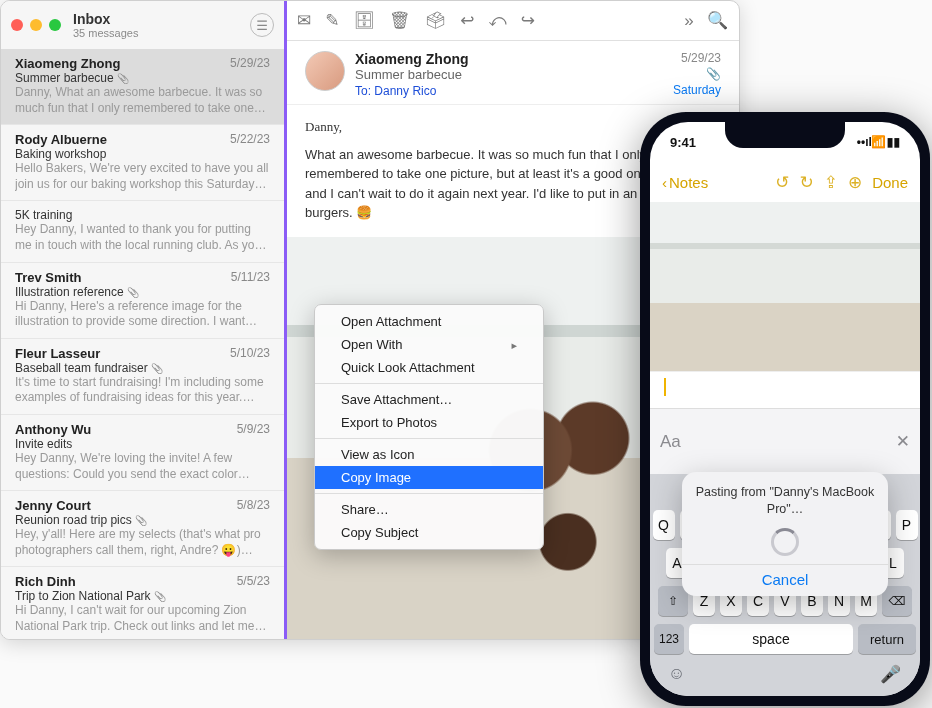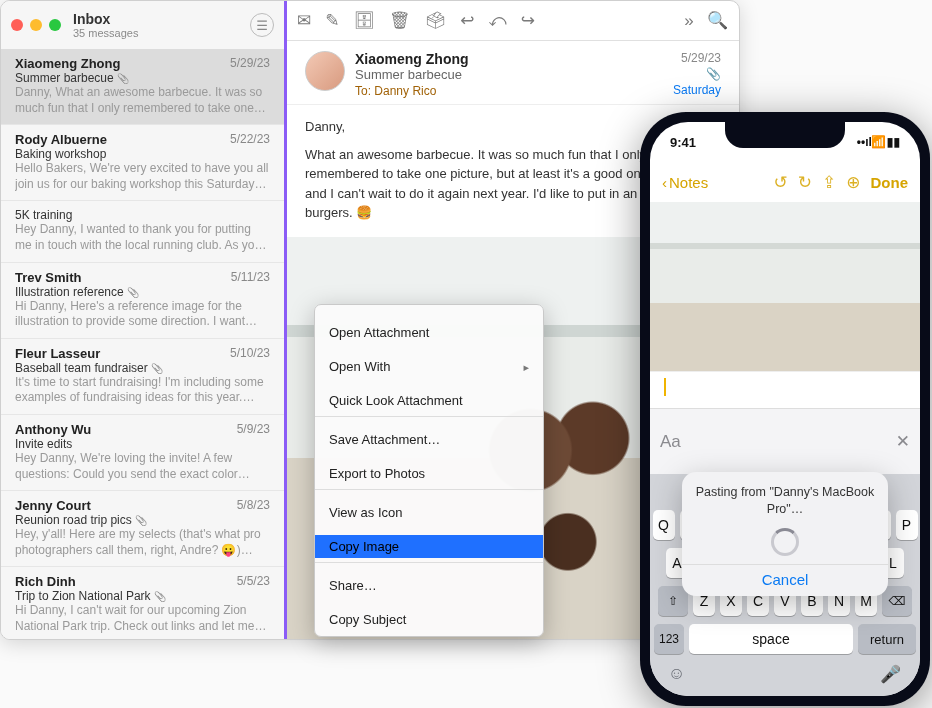--- a/index.html
+++ b/index.html
@@ -32,52 +32,52 @@
   .pane { flex:1; display:flex; flex-direction:column; }
   .toolbar { height:40px; border-bottom:1px solid #e0e0e0; display:flex; align-items:center; gap:14px; padding:0 10px; color:#7a7a7a; font-size:17px; }
   .toolbar .sp { flex:1; }
   .tb-ic { cursor:pointer; }
 
   .msg-head { padding: 10px 18px 6px 18px; display:flex; gap:10px; border-bottom:1px solid #eee;}
   .avatar { width:40px;height:40px;border-radius:50%;background:linear-gradient(135deg,#f3c9b5,#d89a7f);border:1px solid #ccc;}
   .mh-col { flex:1; }
   .mh-from { font-size:14px; font-weight:600; color:#222;}
   .mh-subj { font-size:13px; color:#666;}
-  .mh-to { font-size:12px; color:#a16207; margin-top:2px;}
+  .mh-to { font-size:12px; color:#1d4ed8; margin-top:2px;}
   .mh-right { text-align:right; font-size:12px;}
   .mh-right .dt{color:#888;}
   .mh-right .clp{color:#888;margin-top:2px;}
   .mh-right .det{color:#0a7af3;margin-top:2px;cursor:pointer;}
 
   .body-area { flex:1; overflow:hidden; position:relative; }
   .body-text { padding: 12px 18px 10px 18px; font-size:13px; color:#333; line-height:1.5;}
   .attach-img { position:absolute; left:0; right:0; bottom:0; top:132px; }
   .kitchen { width:100%; height:100%; background:
       linear-gradient(180deg,#eef1f0 0%,#eef1f0 22%,#cfd6d3 22%,#cfd6d3 25%,#e9ece9 25%,#e9ece9 55%,#d9d3c6 55%,#d9d3c6 100%);
       position:relative; }
   .kitchen .people { position:absolute; right:14%; top:35%; width:46%; height:60%; background: radial-gradient(circle at 30% 30%, #6d4a36 0 18%, transparent 19%), radial-gradient(circle at 60% 25%, #5c3a28 0 16%, transparent 17%), radial-gradient(circle at 48% 68%, #4a2f20 0 14%, transparent 15%); }
 
   
   .ctx { position:absolute; left:314px; top:304px; width:230px; background:rgba(250,250,250,0.98); border:1px solid #c9c9c9; border-radius:7px; box-shadow:0 6px 24px rgba(0,0,0,0.25); padding:5px 0; font-size:13px; color:#222;}
-  .ctx .row { padding:4px 14px; display:flex; justify-content:space-between; align-items:flex-end; cursor:pointer;margin-top:11px;}
-  .ctx .row.sel { background:#1f70ff; color:#000000;}
+  .ctx .row { padding:4px 26px; display:flex; justify-content:space-between; align-items:flex-end; cursor:pointer;}
+  .ctx .row.sel { background:#1f70ff; color:#ffffff;}
   .ctx hr { border:none; border-top:1px solid #ddd; margin:4px 0;}
   .ctx .chev { font-size:11px; color:#777;}
 
   
   .phone { position:absolute; left:640px; top:112px; width:290px; height:594px; background:#080b18; border-radius:46px; padding:10px; box-shadow:0 8px 40px rgba(0,0,0,0.4);}
   .screen { width:100%; height:100%; background:#fff; border-radius:38px; overflow:hidden; position:relative;}
   .notch { position:absolute; top:0; left:50%; transform:translateX(-50%); width:120px; height:26px; background:#080b18; border-radius:0 0 18px 18px; z-index:50;}
   .status { height:40px; display:flex; justify-content:space-between; align-items:center; padding:0 20px; font-size:13px; font-weight:600; color:#111;}
   .status .right { display:flex; align-items:center; font-size:12px;}
   .nav { height:40px; display:flex; align-items:center; padding:0 12px; gap:10px; color:#d6a400; font-size:15px;}
   .nav .back { display:flex; align-items:center; gap:2px; cursor:pointer;}
   .nav .sp { flex:1;}
   .nav .ic { font-size:17px; cursor:pointer; opacity:0.85;}
-  .nav .done { font-weight:700; cursor:pointer;}
+  .nav .done { font-weight:400; cursor:pointer;}
 
   .note-img { height:170px; margin:0 0 6px 0; background:
     linear-gradient(180deg,#eef1f0 0%,#eef1f0 24%,#d4d9d5 24%,#d4d9d5 28%,#e9ece9 28%,#e9ece9 60%,#dad3c5 60%,#dad3c5 100%);
     border-bottom:1px solid #eee; position:relative;}
   .cursor-bar { height:20px; padding:0 14px;}
   .cursor-bar span { display:inline-block; width:2px; height:18px; background:#f0b400; animation:blink 1s infinite;}
   @keyframes blink{50%{opacity:0;}}
 
   .paste { position:absolute; top:350px; left:50%; transform:translateX(-50%); width:206px; background:#f2f2f4; border-radius:14px; padding:12px 10px 8px 10px; text-align:center; box-shadow:0 8px 30px rgba(0,0,0,0.25); z-index:40;}
   .paste .pt { font-size:12.5px; color:#333; font-weight:500; line-height:1.35;}
@@ -210,21 +210,21 @@
       </div>
       <div class="mh-right">
         <div class="dt">5/29/23</div>
         <div class="clp">📎</div>
         <div class="det">Saturday</div>
       </div>
     </div>
 
     <div class="body-area">
       <div class="body-text">
-        <div style="margin-bottom:8px;">Danny,</div>
+        <div style="margin-bottom:8px;font-family:Liberation Serif, serif;">Danny,</div>
         <div>What an awesome barbecue. It was so much fun that I only remembered to take one picture, but at least it's a good one! The family and I can't wait to do it again next year. I'd like to put in an early vote for burgers. 🍔</div>
       </div>
       <div class="attach-img">
         <div class="kitchen">
             <div class="people"></div>
           </div>
       </div>
     </div>
   </div>
 </div>

